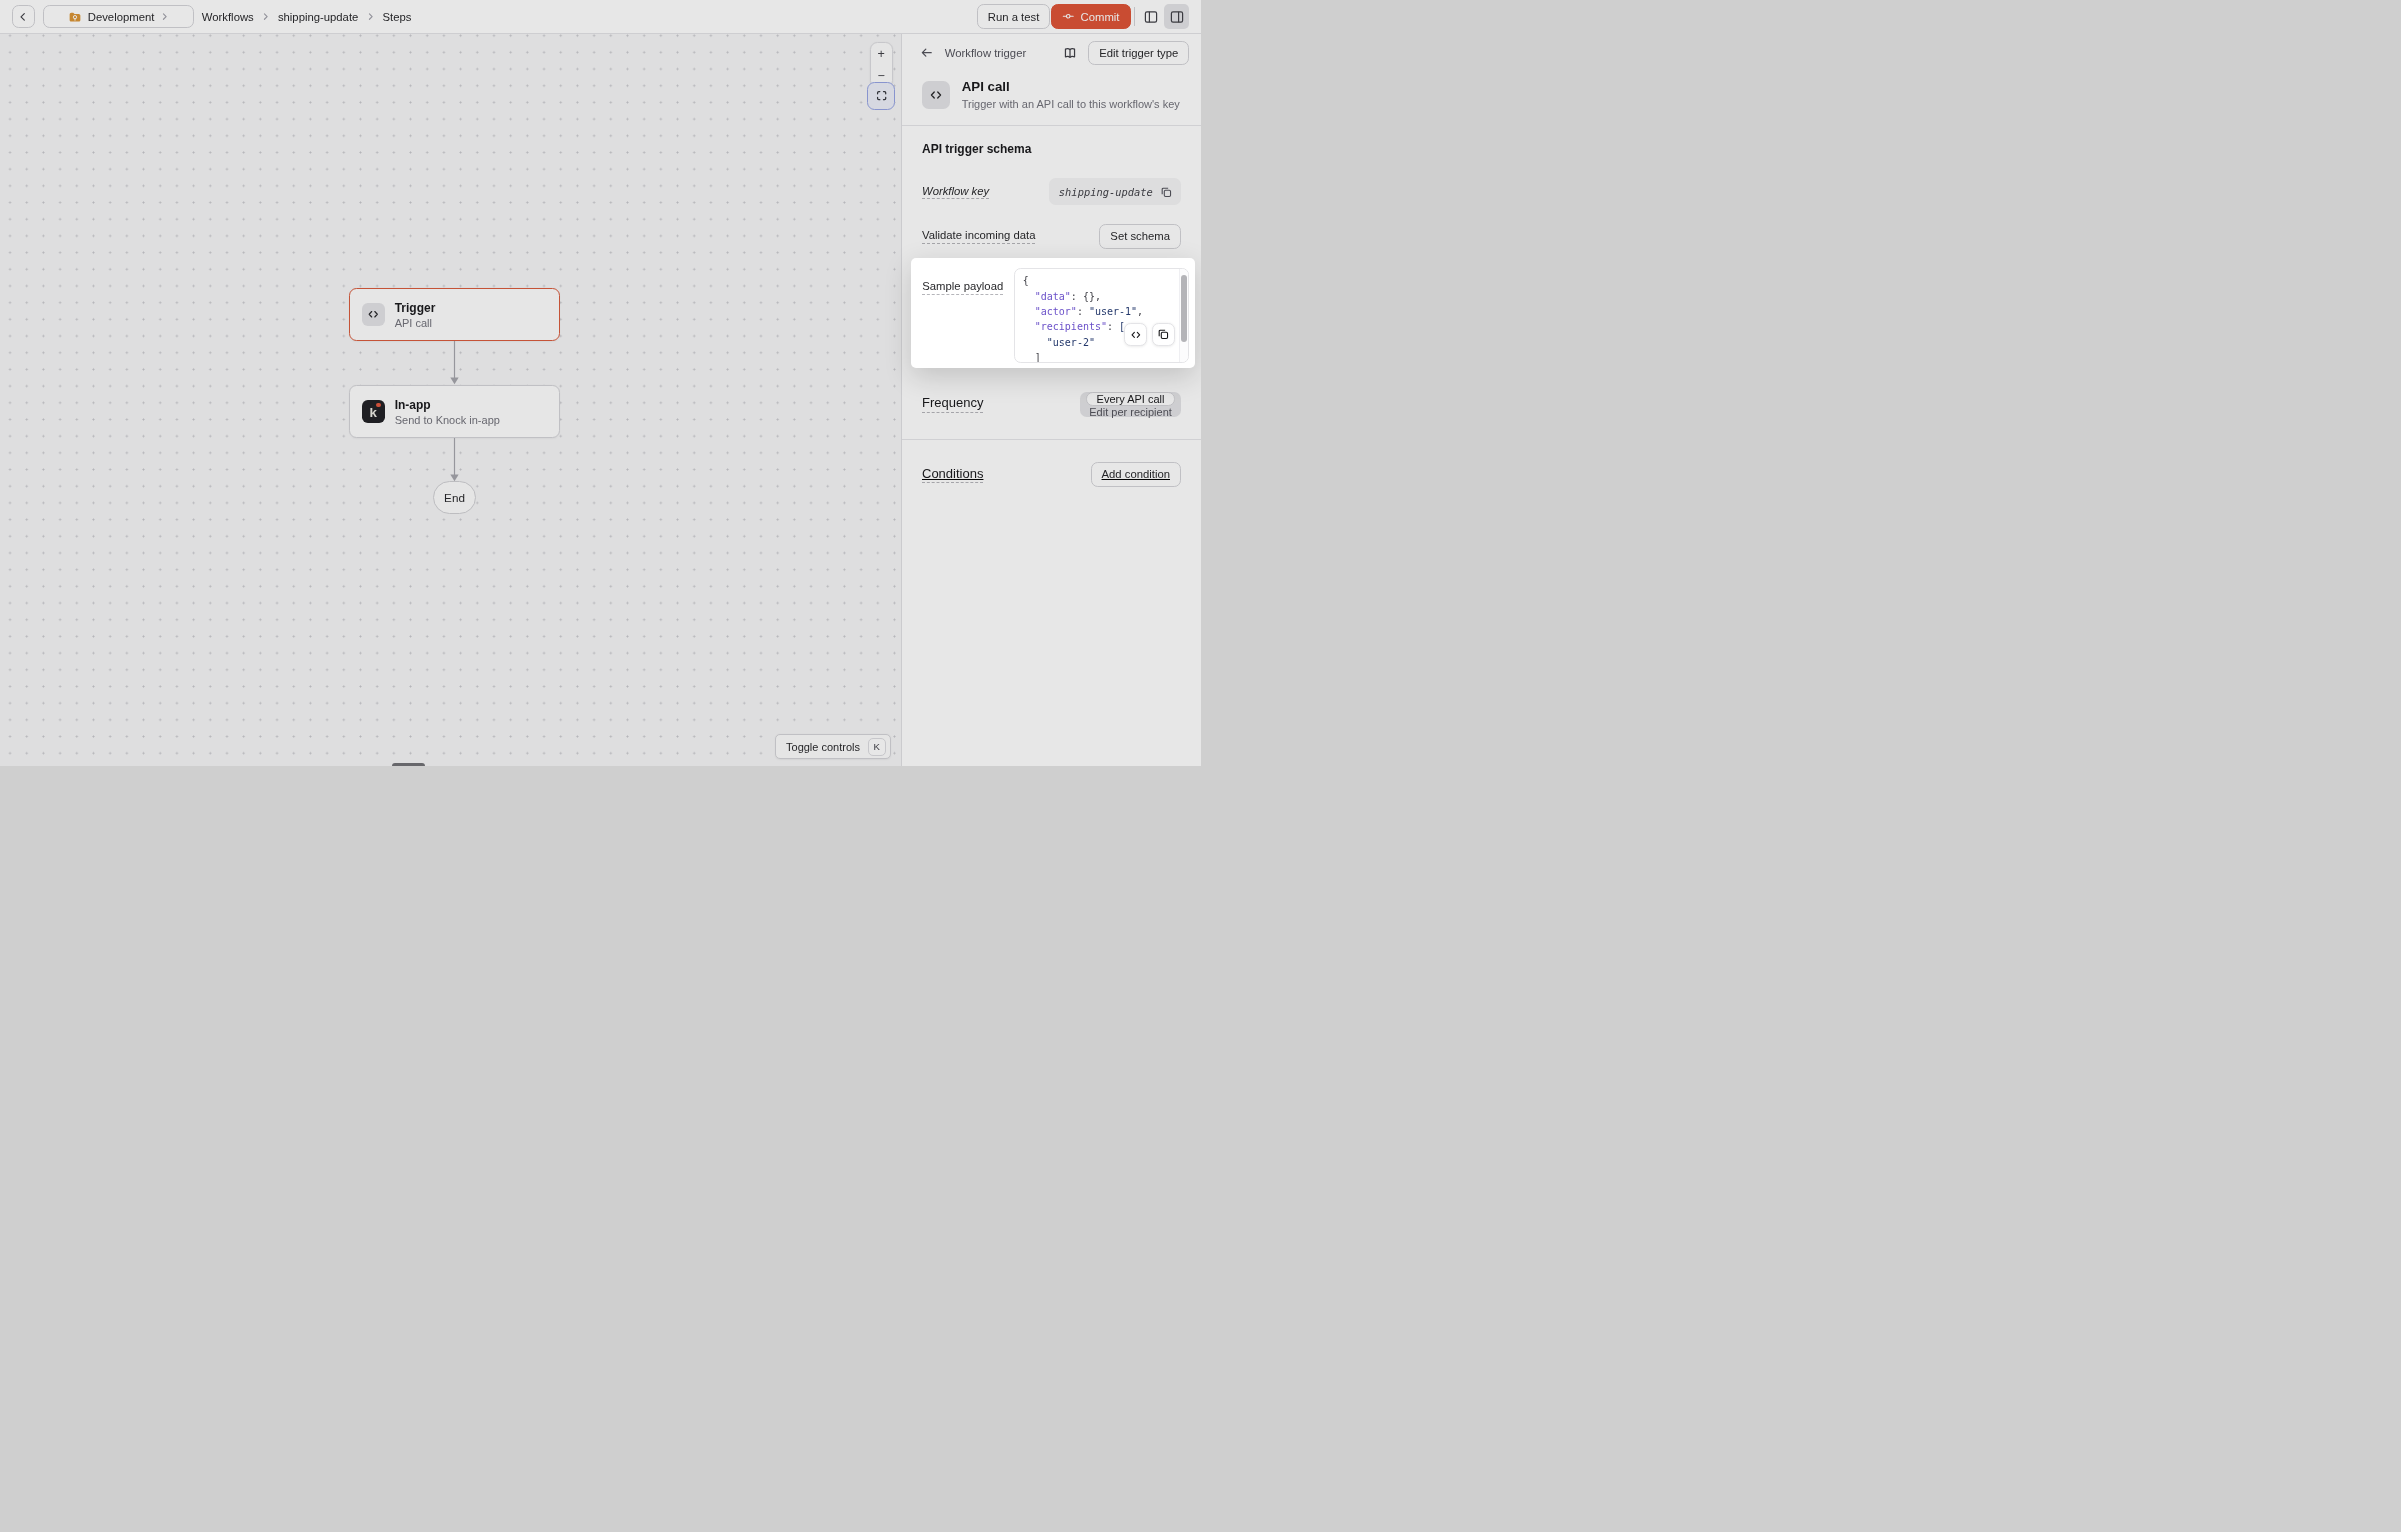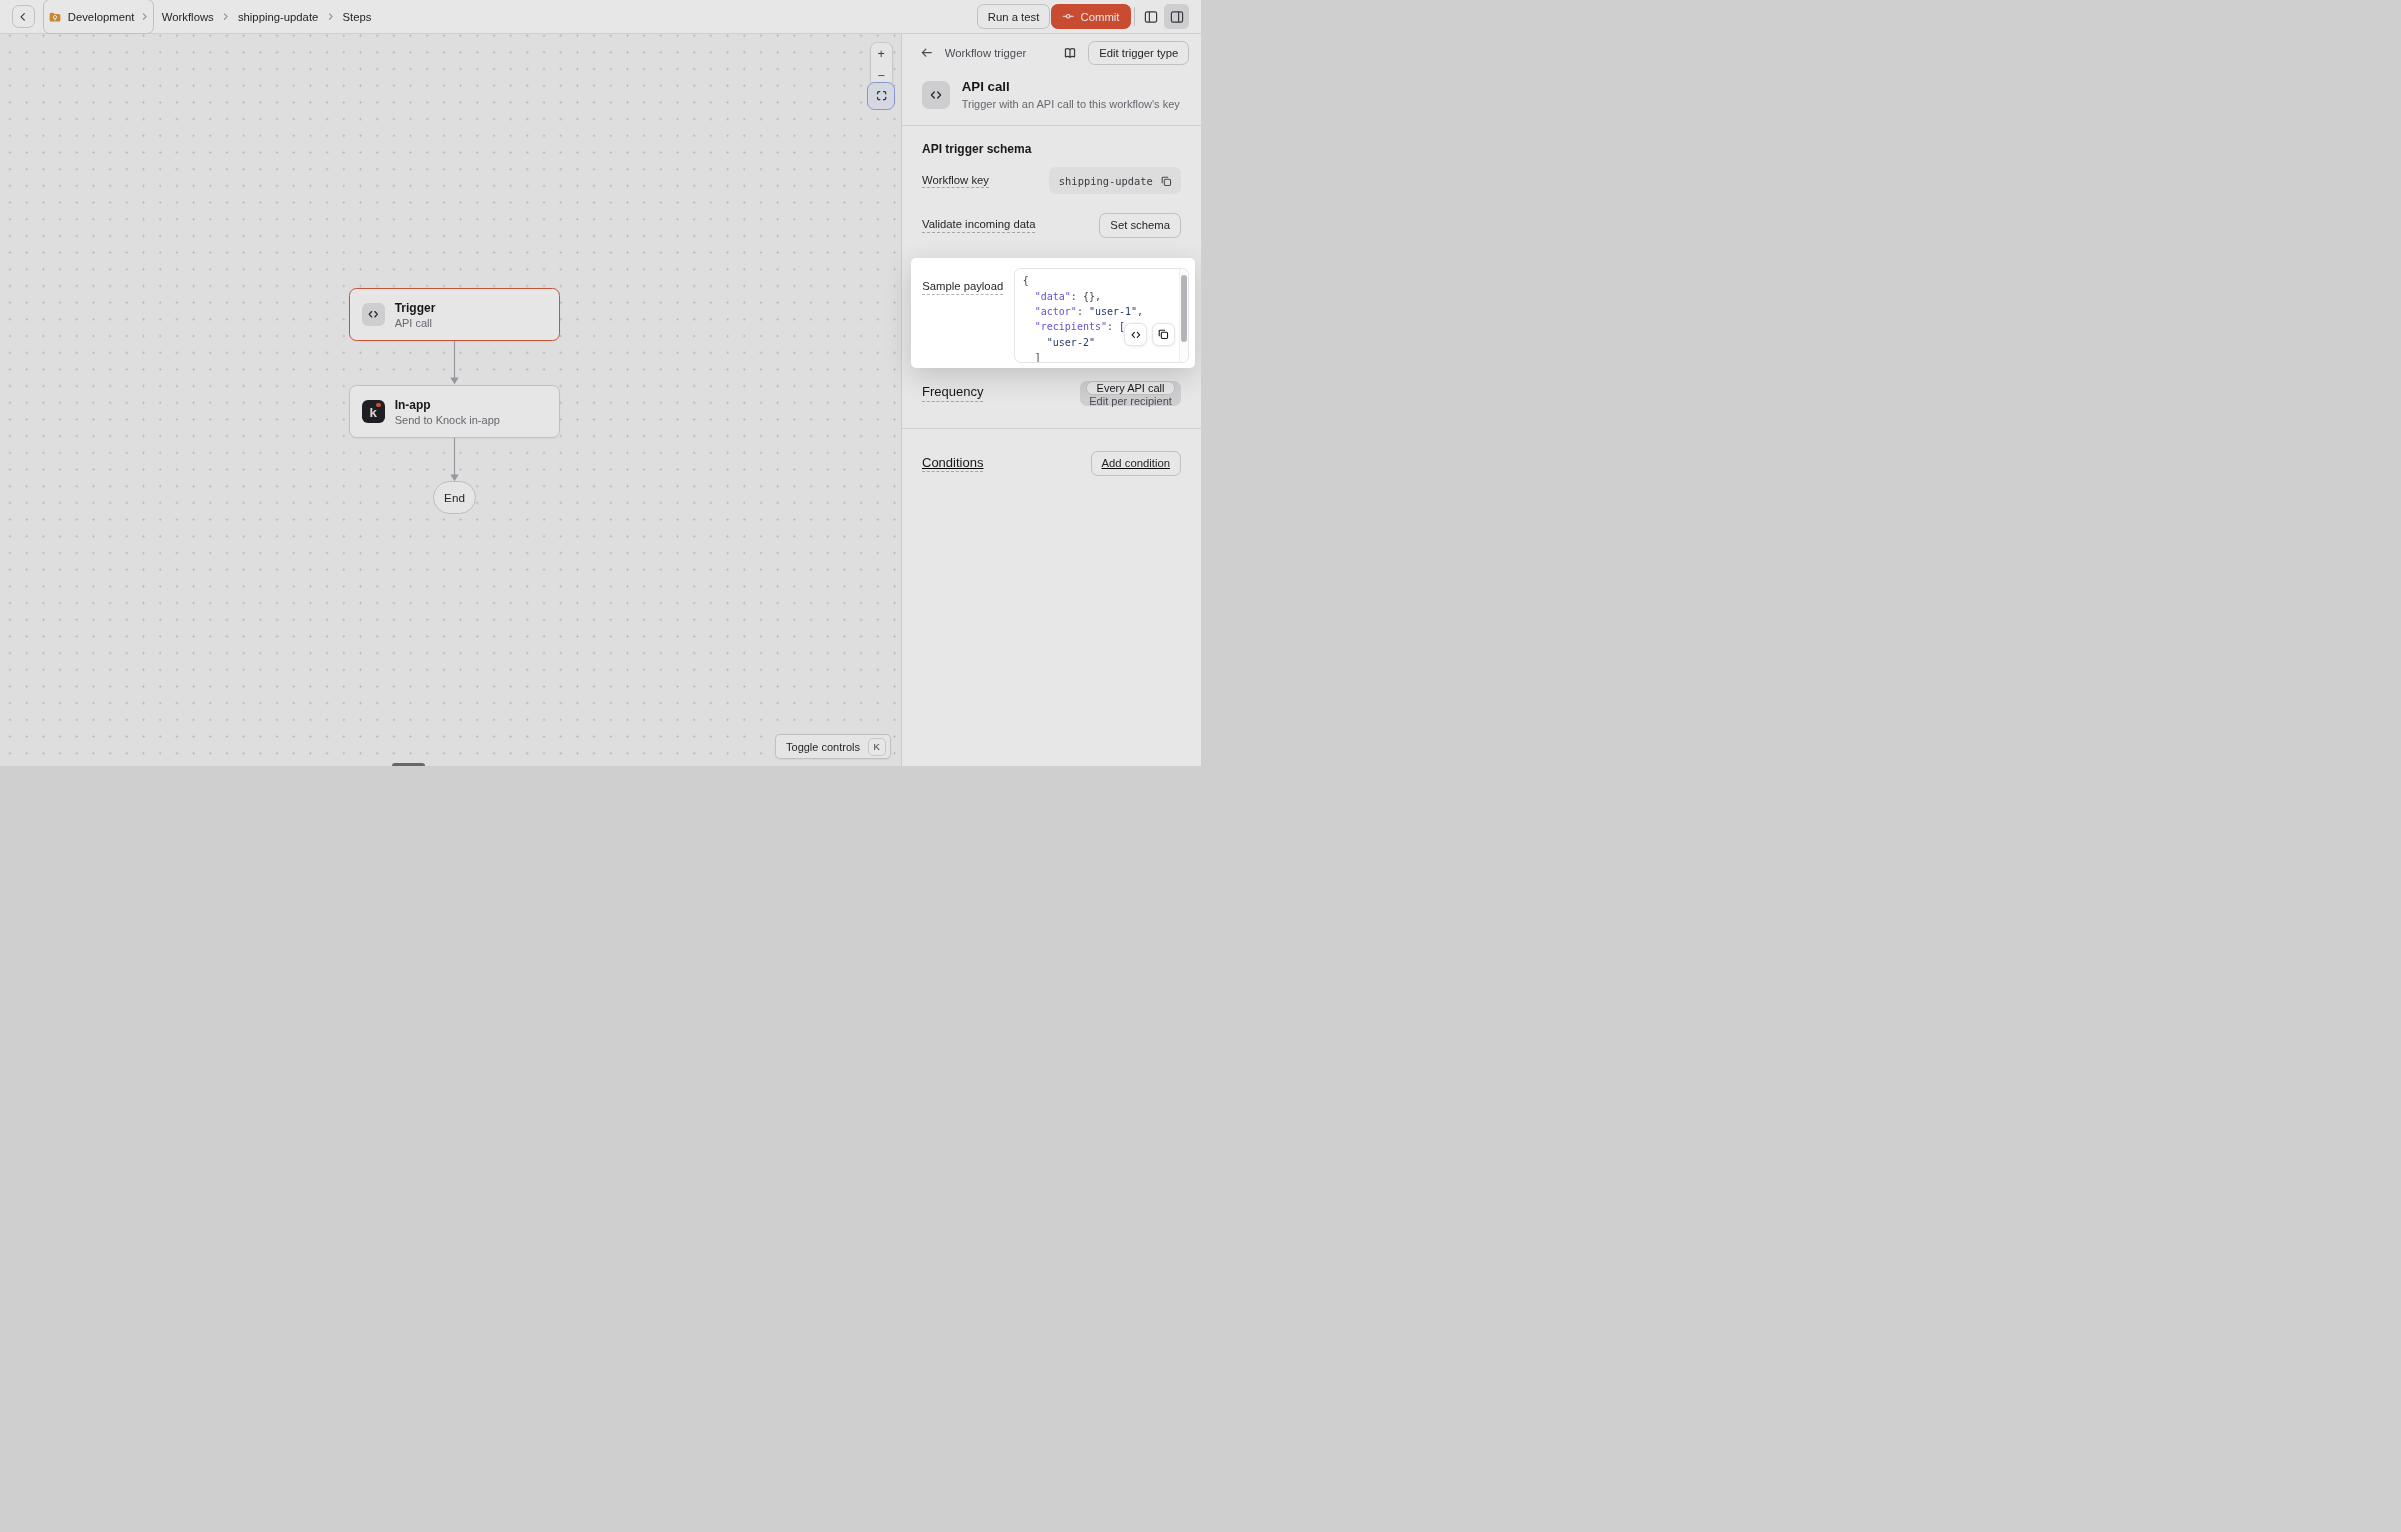--- a/index.html
+++ b/index.html
@@ -6,21 +6,21 @@
   html,body { width:100%; height:100%; }
   body { font-family:"Liberation Sans", sans-serif; background:#cfcfcf; }
   .app { position:relative; width:1201px; height:766px; overflow:hidden; background:#fff; }
 
   
   .topbar { position:absolute; top:0; left:0; right:0; height:34px; background:#fff;
     border-bottom:0.8px solid #E4E4E7; display:flex; align-items:center; padding:0 11.7px; }
   .tb-left { display:flex; align-items:center; gap:8.3px; }
   .icon-btn { display:flex; align-items:center; justify-content:center; background:#fff;
     border:0.8px solid #D4D4D8; border-radius:6.7px; width:23px; height:23px; cursor:pointer; color:#3F3F46; }
-  .env-chip { display:flex; align-items:center; gap:5.8px; height:35px; padding:0 4px;
+  .env-chip { display:flex; align-items:center; gap:5.8px; height:23px; padding:0 24px;
     border:0.8px solid #D4D4D8; border-radius:6.7px; background:#fff; cursor:pointer; }
   .crumb { font-size:11.3px; color:#27272A; font-weight:500; }
   .crumb-sep { display:flex; align-items:center; }
   .breadcrumbs { display:flex; align-items:center; gap:7.5px; }
   .tb-right { margin-left:auto; display:flex; align-items:center; gap:1px; }
   .btn { display:inline-flex; align-items:center; gap:5.8px; height:25px; padding:0 10px;
     border-radius:6.7px; border:0.8px solid #D4D4D8; background:#fff; font-size:11.3px; font-weight:500;
     color:#27272A; cursor:pointer; font-family:inherit; }
   .btn-commit { background:#DE5235; border-color:#DE5235; color:#fff; }
   .v-divider { width:0.8px; height:18.3px; background:#D4D4D8; margin:0 2.5px; }
@@ -274,21 +274,21 @@
       <div>
         <div class="tt-title">API call</div>
         <div class="tt-desc">Trigger with an API call to this workflow's key</div>
       </div>
     </div>
 
     <div class="h-divider"></div>
 
     <div class="section-heading">API trigger schema</div>
 
-    <div class="row" style="margin-top:11px;">
+    <div class="row" style="margin-top:22px;font-style:italic;">
       <span class="field-label">Workflow key</span>
       <div class="key-chip">
         <span class="key-text">shipping-update</span>
         <button class="chip-copy">
           <svg width="12.5" height="12.5" viewBox="0 0 16 16" fill="none" stroke="#52525B" stroke-width="1.4" stroke-linejoin="round">
               <rect x="5.5" y="5.5" width="8" height="8" rx="1.6"></rect>
               <path d="M2.8 10.4 V4.2 C2.8 3.4 3.4 2.8 4.2 2.8 H10.4"></path>
             </svg>
         </button>
       </div>

